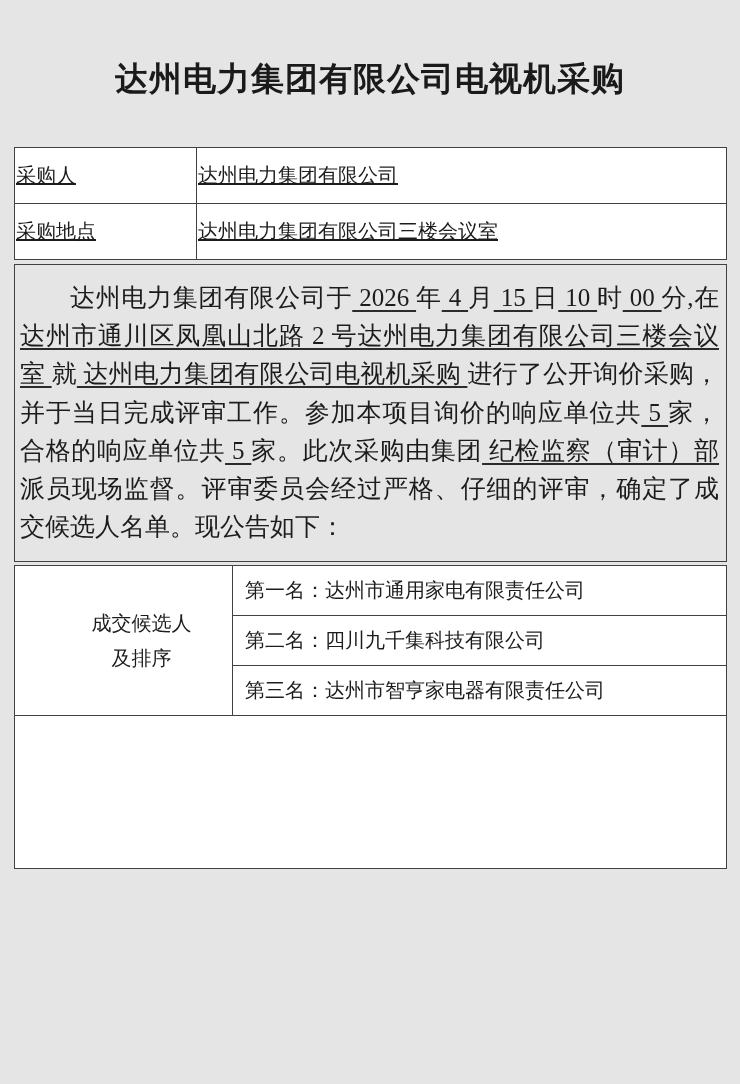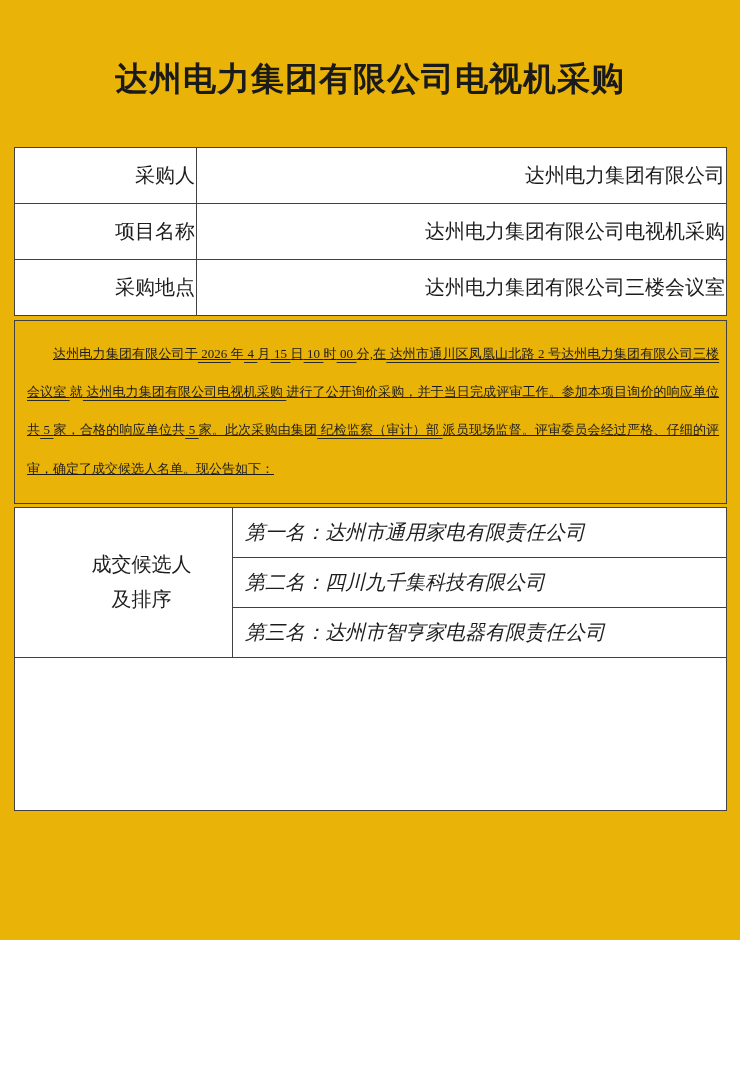--- a/index.html
+++ b/index.html
@@ -5,22 +5,22 @@
   html, body {
     margin: 0;
     padding: 0;
     background: #ffffff;
     font-family: "Liberation Serif", "DejaVu Serif", serif;
     color: #1a1a1a;
   }
   .page {
     position: relative;
     width: 740px;
-    height: 940px;
-    background: #eab308;
+    height: 1084px;
+    background: #e5e5e5;
     overflow: hidden;
   }
   
   .doc-title {
     padding-top: 54px;
     text-align: center;
     font-weight: bold;
     font-size: 33px;
     line-height: 50px;
     letter-spacing: 1px;
@@ -33,77 +33,71 @@
     table-layout: fixed;
   }
   .tbl td {
     border: 1.5px solid #414141;
     font-size: 20px;
     color: #1c1c1c;
     background: #ffffff;
   }
   
   .info-tbl { margin-top: 43px; }
-  .info-tbl td { height: 53px; text-align: right; vertical-align: middle; }
+  .info-tbl td { height: 53px; text-align: left; vertical-align: middle; text-decoration: underline; }
   .info-tbl td.label-col { width: 179px; }
   
   .announce-box {
     box-sizing: border-box;
     margin: 4px 0 0 14px;
     width: 713px;
     border: 1.5px solid #414141;
-    padding: 14px 7px 15px 12px;
-    font-size: 13px;
+    padding: 14px 7px 15px 5px;
+    font-size: 25px;
     line-height: 38.2px;
     text-align: justify;
     text-indent: 2em;
     color: #1c1c1c;
-    text-decoration: underline;
   }
   .announce-box .u {
     text-decoration: underline;
     text-decoration-color: #2b2b2b;
     text-underline-offset: 4px;
   }
   
   .cand-tbl { margin-top: 3px; }
   .cand-tbl td.rank-label-col {
     width: 179px;
     text-align: center;
     vertical-align: middle;
     line-height: 35px;
     padding-left: 37px;
   }
   .cand-tbl td.cand-cell {
     height: 47px;
     text-align: left;
     vertical-align: middle;
     padding-left: 12px;
-    font-style: italic;
   }
   .cand-tbl td.empty-cell { height: 150px; }
 </style>
 </head>
 <body>
 
 <div class="page">
 
   <div class="doc-title">
     <div>达州电力集团有限公司电视机采购</div>
   </div>
 
   <table class="tbl info-tbl">
     <tbody>
       <tr>
         <td class="label-col">采购人</td>
         <td>达州电力集团有限公司</td>
-      </tr>
-      <tr>
-        <td class="label-col">项目名称</td>
-        <td>达州电力集团有限公司电视机采购</td>
       </tr>
       <tr>
         <td class="label-col">采购地点</td>
         <td>达州电力集团有限公司三楼会议室</td>
       </tr>
     </tbody>
   </table>
 
   <div class="announce-box"><span>达州电力集团有限公司于</span><span class="u"> 2026 </span><span>年</span><span class="u"> 4 </span><span>月</span><span class="u"> 15 </span><span>日</span><span class="u"> 10 </span><span>时</span><span class="u"> 00 </span><span>分,在</span><span class="u"> 达州市通川区凤凰山北路 2 号达州电力集团有限公司三楼会议室 </span><span>就</span><span class="u"> 达州电力集团有限公司电视机采购 </span><span>进行了公开询价采购，并于当日完成评审工作。参加本项目询价的响应单位共</span><span class="u"> 5 </span><span>家，合格的响应单位共</span><span class="u"> 5 </span><span>家。此次采购由集团</span><span class="u"> 纪检监察（审计）部 </span><span>派员现场监督。评审委员会经过严格、仔细的评审，确定了成交候选人名单。现公告如下：</span></div>
 

